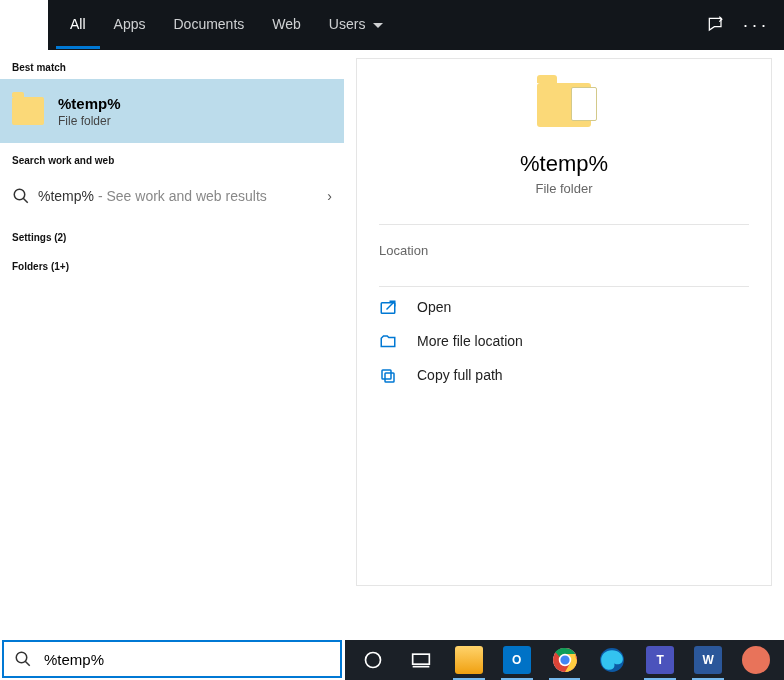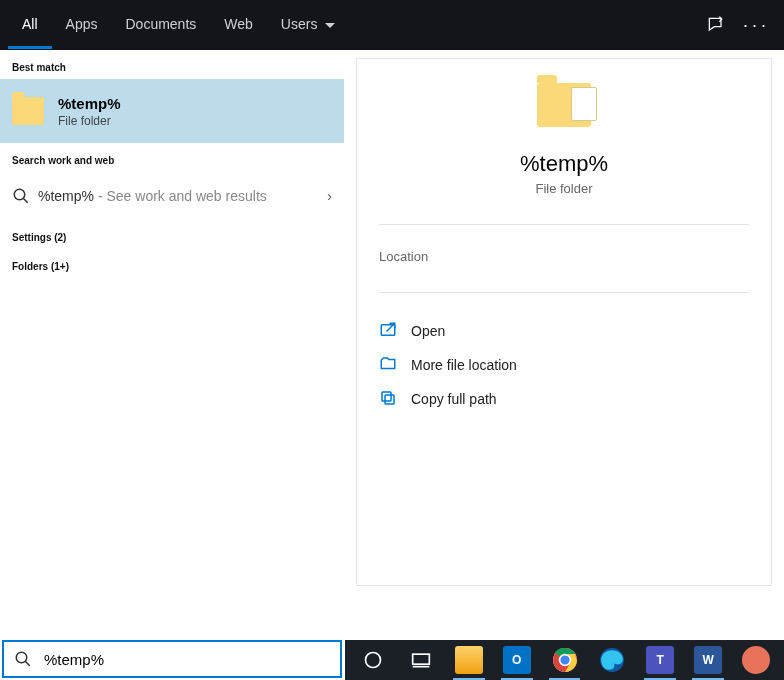--- a/index.html
+++ b/index.html
@@ -1,19 +1,19 @@
 <!DOCTYPE html>
 <html><head>
   <meta charset="utf-8">
   <style>
     * { box-sizing: border-box; font-family: "Segoe UI", Arial, sans-serif; }
     body { margin: 0; width: 784px; height: 680px; background: #fff; overflow: hidden; position: relative; }
 
     
-    .tabs-bar { height: 50px; background: #12161b; display: flex; align-items: center; padding: 0 8px; color: #fff; }
+    .tabs-bar { height: 50px; background: #12161b; display: flex; align-items: center; padding: 0 8px; color: #fff; margin-left: 48px; }
     .tab { padding: 14px 14px; font-size: 14px; color: #cfd1d3; cursor: pointer; border-bottom: 3px solid transparent; }
     .tab.active { color: #fff; border-bottom: 3px solid #0078d4; }
     .tab.more::after { content: ""; }
     .tab-chevron { width: 10px; height: 6px; margin-left: 4px; display: inline-block; }
     .spacer { flex: 1; }
     .hb { width: 40px; display: flex; justify-content: center; align-items: center; color: #fff; }
     .dots { letter-spacing: 3px; font-size: 18px; }
 
     
     .content { display: flex; height: 588px; }
@@ -39,25 +39,25 @@
     .right { flex: 1; padding: 8px 12px 0 12px; }
     .preview { background: #fff; border: 1px solid #e5e5e5; height: 528px; padding: 18px 22px; }
     .big-folder-wrap { display: flex; flex-direction: column; align-items: center; margin-top: 6px; }
     .big-folder { width: 54px; height: 44px; background: #fbd978; border-radius: 3px; position: relative; }
     .big-folder::before { content: ""; position: absolute; left: 0; top: -8px; width: 20px; height: 8px; background: #fbd978; border-radius: 3px 3px 0 0; }
     .big-folder .sheet { position: absolute; right: -6px; top: 4px; width: 26px; height: 34px; background: #fff; border: 1px solid #d3c98a; border-radius: 2px; }
     .prev-title { font-size: 22px; margin-top: 24px; color: #000; }
     .prev-sub { font-size: 13px; color: #666; margin-top: 4px; }
     .divider { border-top: 1px solid #e5e5e5; margin-top: 28px; }
 
-    .loc-row { display: flex; align-items: center; margin: 24px 0; font-size: 13px; }
+    .loc-row { display: flex; align-items: center; margin: 18px 0; font-size: 13px; }
     .loc-label { color: #666; width: 110px; }
     .loc-path { color: #333; text-decoration: underline; }
 
-    .action { display: flex; align-items: flex-end; gap: 14px; height: 34px; font-size: 14px; color: #222; cursor: pointer; }
+    .action { display: flex; align-items: flex-start; gap: 20px; height: 34px; font-size: 14px; color: #222; cursor: pointer; }
     .action-icon { width: 18px; height: 18px; color: #0078d4; }
 
     
     .searchbox { position: absolute; left: 2px; bottom: 2px; width: 340px; height: 38px; border: 2px solid #0078d4; background: #fff; display: flex; align-items: center; padding: 0 10px; z-index: 2; }
     .searchbox .mag { margin-right: 10px; color: #333; }
     .searchbox input { border: none; outline: none; font-size: 15px; flex: 1; }
 
     
     .taskbar { position: absolute; bottom: 0; right: 0; left: 345px; height: 40px; background: #1b2027; display: flex; align-items: center; padding: 0 6px; gap: 4px; }
     .tb-icon { width: 44px; height: 40px; display: flex; align-items: center; justify-content: center; cursor: pointer; position: relative; }

